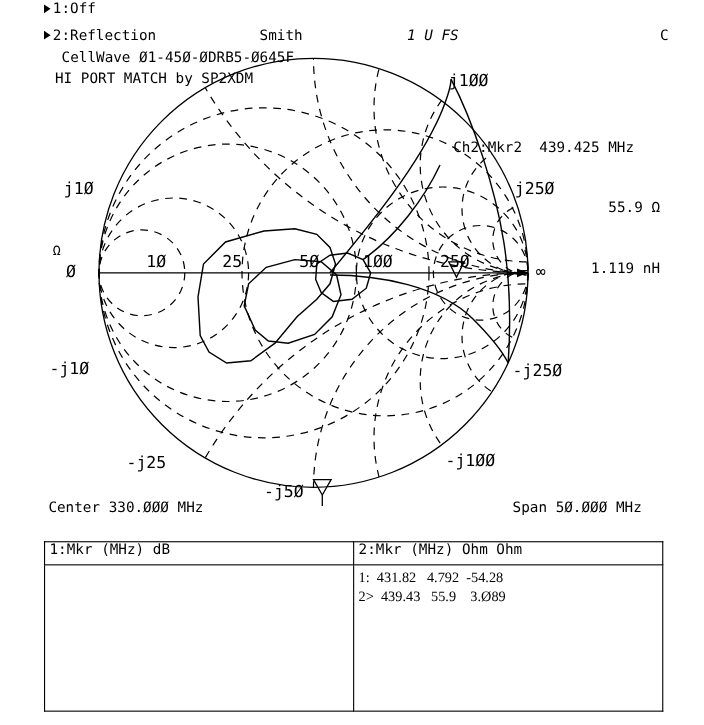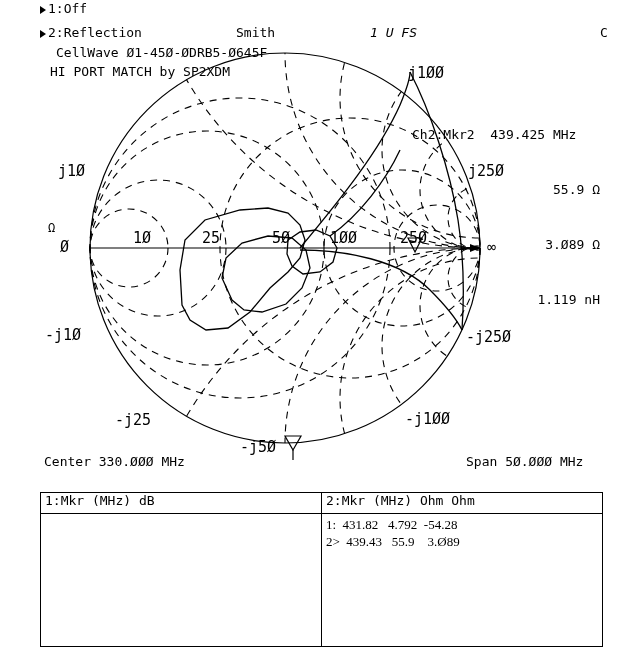--- a/index.html
+++ b/index.html
@@ -62,21 +62,20 @@
 <div class="abs t" id="trace2-format">Smith</div>
 <div class="abs t" id="trace2-scale">1 U FS</div>
 <div class="abs t" id="trace2-cal">C</div>
 
 <div class="abs t" id="title1">CellWave Ø1-45Ø-ØDRB5-Ø645F</div>
 <div class="abs t" id="title2">HI PORT MATCH by SP2XDM</div>
 
 <div class="abs" id="mkr-block">
   <div>Ch2:Mkr2  439.425 MHz</div>
   <div style="text-align:right;width:188px;">55.9 Ω</div>
-  <div style="text-align:right;width:188px;">3.Ø89 Ω</div>
   <div style="text-align:right;width:188px;">1.119 nH</div>
 </div>
 
 <svg width="640" height="480" viewBox="0 0 640 480">
   <g fill="none" stroke="#000" stroke-width="1.2">
 
     <circle cx="285" cy="248" r="195"></circle>
   </g>
 
   <line x1="90" y1="248" x2="480" y2="248" stroke="#000" stroke-width="1.2"></line>

